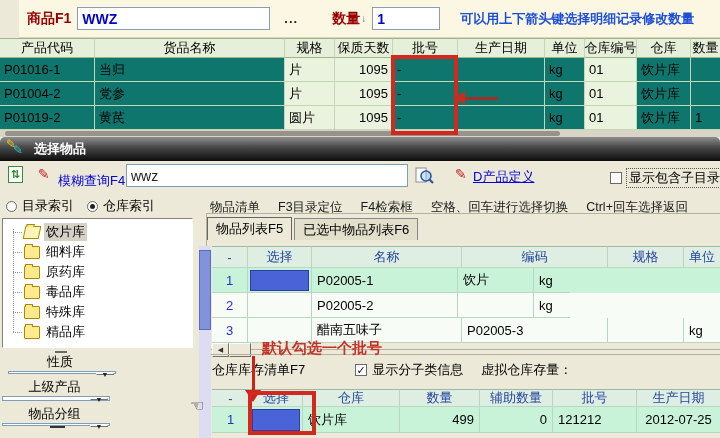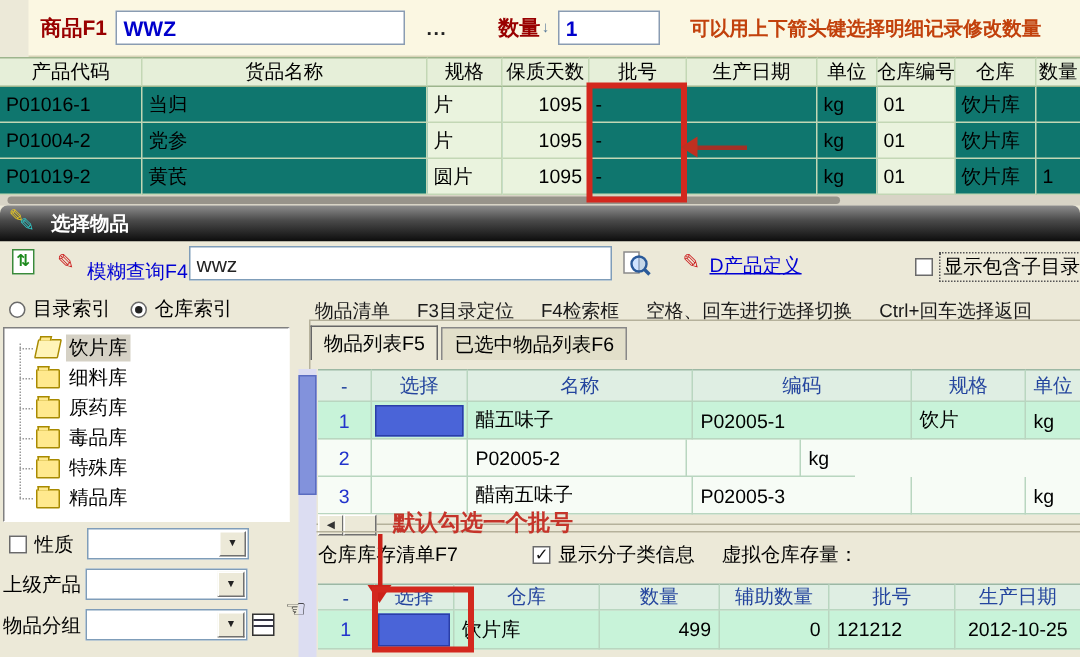--- a/index.html
+++ b/index.html
@@ -9,21 +9,21 @@
     font-size:13px;color:#000;background:#ece9d8;
   }
   .abs{position:absolute;box-sizing:border-box;}
   .flex{display:flex;align-items:center;}
 
   
   #topbar{left:0;top:0;width:720px;height:38px;background:#fbf7e2;border-bottom:1px solid #d8d4b8;margin-left:19px;}
   .red-label{color:#990000;font-weight:bold;font-size:14px;white-space:nowrap;}
   .top-input{box-sizing:border-box;border:1px solid #8a9cb2;background:#fff;height:23px;
     font-family:inherit;font-size:14px;font-weight:bold;color:#0000cc;padding:0 4px;}
-  #hint-green{color:#c2410c;font-weight:bold;font-size:13px;white-space:nowrap;}
+  #hint-green{color:#1d4ed8;font-weight:bold;font-size:13px;white-space:nowrap;}
   .qty-arrow{color:#5a7a9a;font-size:10px;margin-left:1px;}
   #more-btn{color:#222;font-weight:bold;letter-spacing:1px;cursor:default;}
 
   
   #top-grid{left:0;top:38px;width:720px;height:92px;background:#fff;}
   .tg-row{display:flex;width:720px;}
   .tg-h{height:20px;background:#e6efd9;}
   .tg-d{height:24px;background:#0f766e;}
   .tc{box-sizing:border-box;border-right:1px solid #c3d7b5;border-bottom:1px solid #c3d7b5;
       display:flex;align-items:center;overflow:hidden;white-space:nowrap;padding:0 4px;}
@@ -69,21 +69,21 @@
   .tree-item{display:flex;align-items:center;height:20px;position:relative;}
   .tree-item .dash{width:9px;border-top:1px dotted #9a9a9a;margin-left:10px;}
   .folder{width:14px;height:11px;background:#ffe98e;border:1px solid #a88a00;border-radius:1px;
     margin:0 4px 0 2px;position:relative;flex:none;}
   .folder::before{content:"";position:absolute;left:0;top:-3px;width:6px;height:2px;
     background:#ffe98e;border:1px solid #a88a00;border-bottom:none;}
   .folder.open{transform:skewX(-12deg);background:#fff4b8;}
   .tree-label{padding:0 2px;white-space:nowrap;}
   .tree-label.sel{background:#d5d1c5;}
 
-  .drop-row{left:2px;display:flex;align-items:center;height:23px;}
+  .drop-row{left:2px;display:flex;align-items:center;height:23px;flex-direction:column;}
   .select{position:relative;width:108px;height:21px;background:#fff;border:1px solid #7f9db9;box-sizing:border-box;}
   .select .arrow-btn{position:absolute;right:1px;top:1px;bottom:1px;width:16px;background:#ece9d8;
     border:1px solid;border-color:#fff #707070 #707070 #fff;display:flex;align-items:center;justify-content:center;
     font-size:7px;color:#222;}
   .drop-label{white-space:nowrap;margin-right:3px;}
   #group-lookup{width:13px;height:13px;border:1px solid #333;margin-left:3px;
     background:linear-gradient(#fff 0 3px,#334 3px 4px,#fff 4px 7px,#334 7px 8px,#fff 8px 100%);}
 
   
   .groupbox{border:1px solid #b5b19b;background:transparent;}
@@ -338,21 +338,20 @@
     <div class="ic2 mc2" style="justify-content:center">名称</div>
     <div class="ic2 mc3" style="justify-content:center">编码</div>
     <div class="ic2 mc4" style="justify-content:center">规格</div>
     <div class="ic2 mc5">单位</div>
   </div>
   <div class="it-row it-d sel">
     <div class="ic2 mc0 rownum">1</div>
     <div class="ic2 mc1" style="padding:0 2px">
         <span class="blue-cell"></span>
       </div>
-    <div class="ic2 mc2">醋五味子</div>
     <div class="ic2 mc3">P02005-1</div>
     <div class="ic2 mc4">饮片</div>
     <div class="ic2 mc5">kg</div>
   </div>
   <div class="it-row it-d">
     <div class="ic2 mc0 rownum">2</div>
     <div class="ic2 mc1"></div>
     <div class="ic2 mc3">P02005-2</div>
     <div class="ic2 mc4"></div>
     <div class="ic2 mc5">kg</div>
@@ -392,21 +391,21 @@
   </div>
   <div class="st-row st-d">
     <div class="ic2 sc0 rownum">1</div>
     <div class="ic2 sc1" style="padding:0 2px">
         <span class="blue-cell"></span>
       </div>
     <div class="ic2 sc2">饮片库</div>
     <div class="ic2 sc3">499</div>
     <div class="ic2 sc4">0</div>
     <div class="ic2 sc5">121212</div>
-    <div class="ic2 sc6">2012-10-25</div>
+    <div class="ic2 sc6">2012-07-25</div>
   </div>
 </div>
 
 <div class="abs anno" id="top-red-rect"></div>
 <div class="abs anno" id="top-arrow-line"></div>
 <div class="abs anno" id="top-arrow-head"></div>
 <span class="abs" id="batch-note">默认勾选一个批号</span>
 <div class="abs anno" id="note-arrow-line"></div>
 <div class="abs anno" id="note-arrow-head"></div>
 <div class="abs anno" id="bottom-red-rect"></div>

